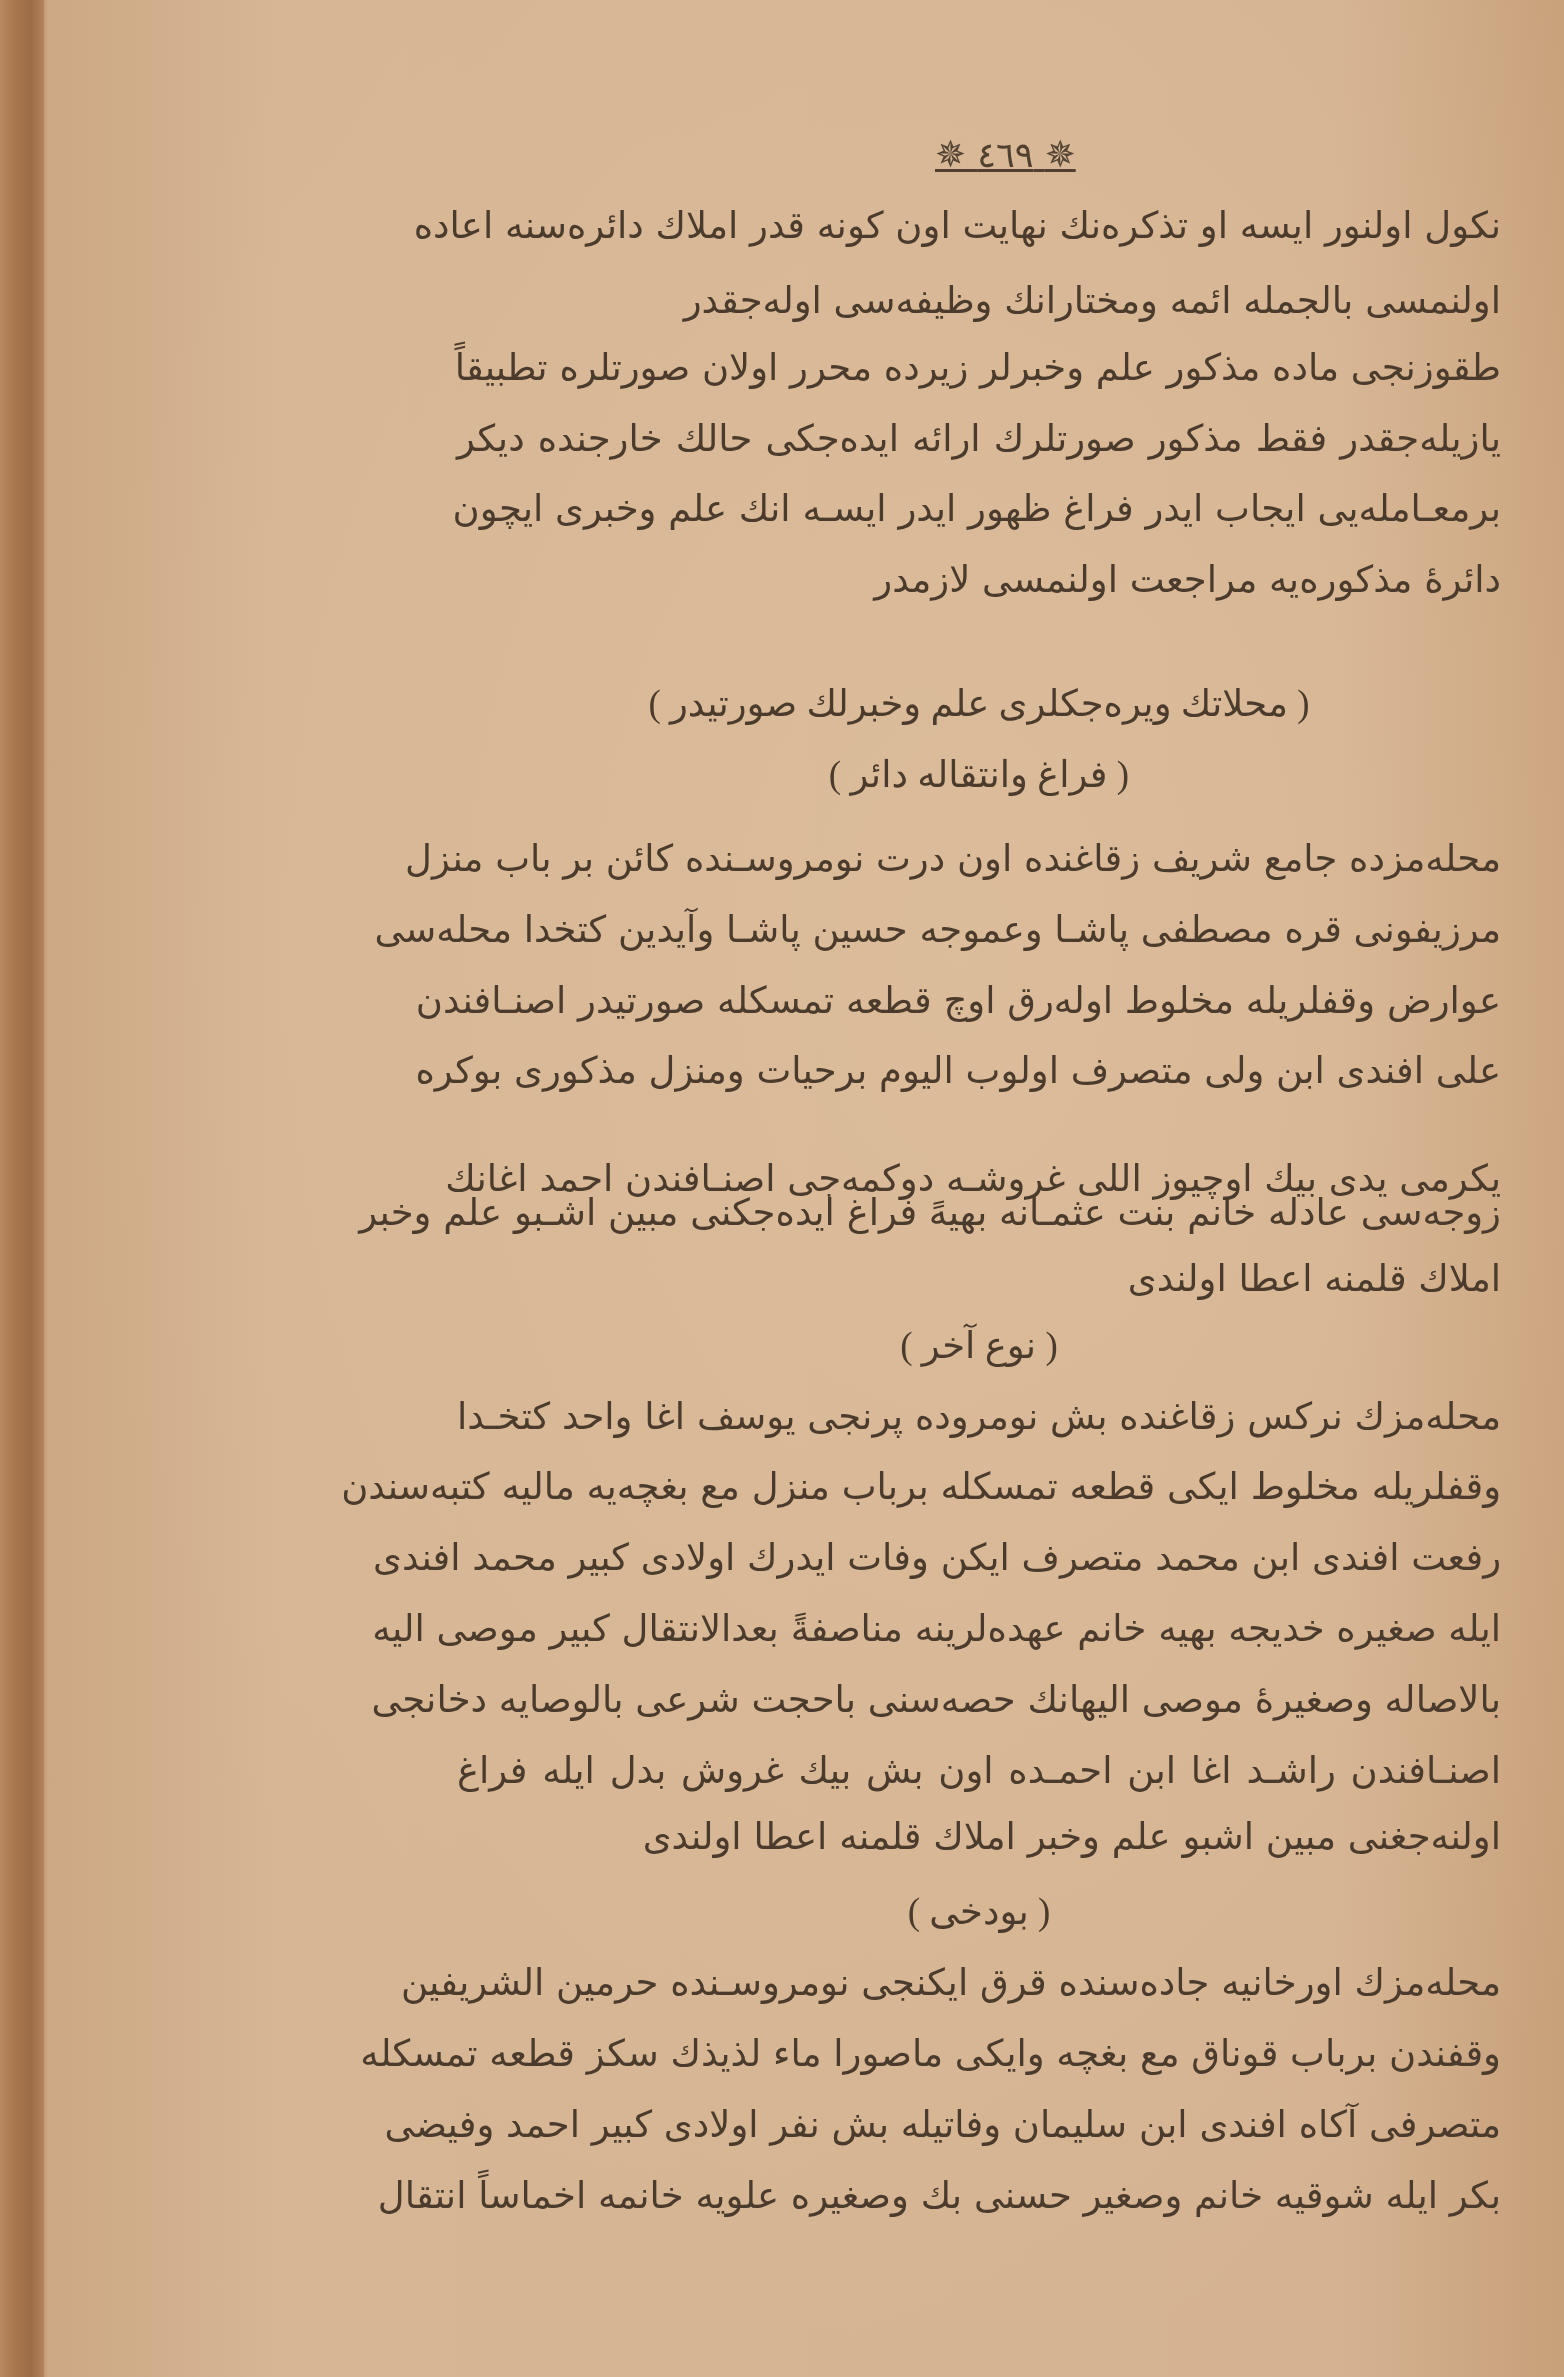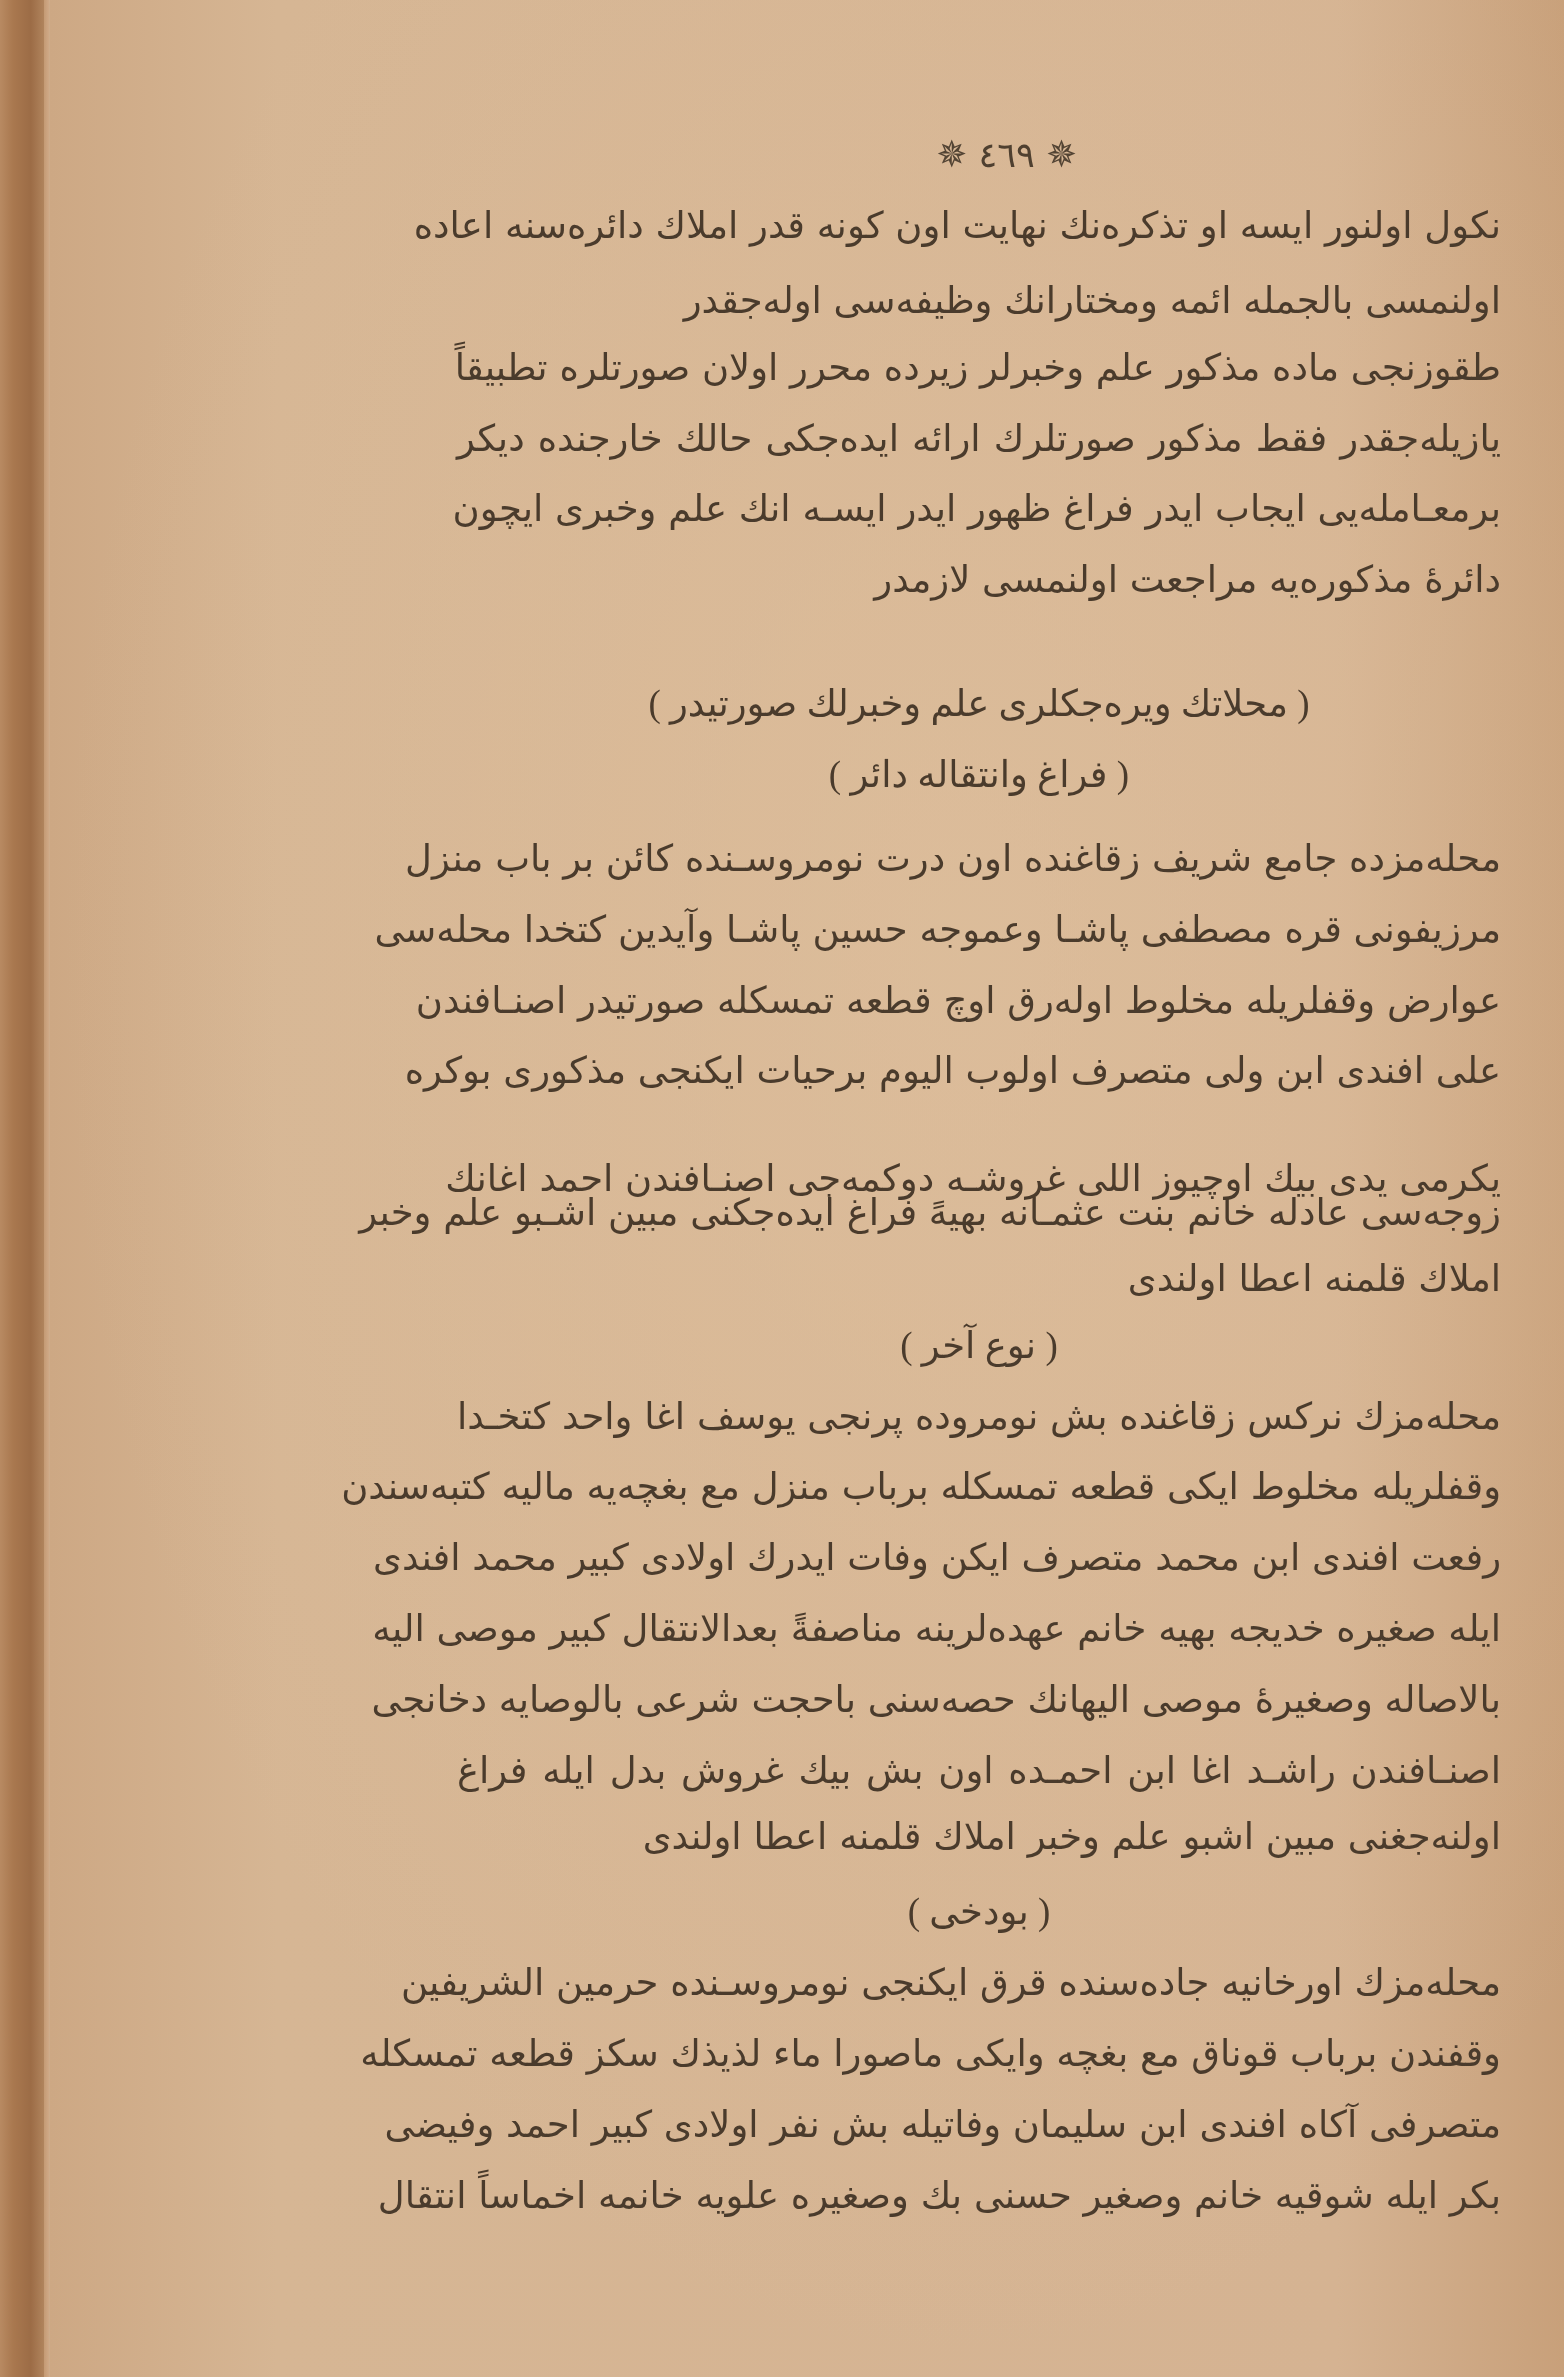--- a/index.html
+++ b/index.html
@@ -48,25 +48,26 @@
       width: 1044px;
       direction: rtl;
       color: #4a3b2c;
       font-family: "DejaVu Sans", sans-serif;
     }
     .page-number {
       position: absolute;
       left: 885px;
       top: 133px;
       width: 142px;
-      text-align: right;
+      text-align: left;
       color: #4f4030;
       font-size: 35px;
       direction: rtl;
       letter-spacing: 1.8px;
+      text-decoration: underline;
     }
     .page-number .orn {
       font-size: 37px;
       color: #534434;
     }
     .line {
       position: absolute;
       right: 0;
       width: 1044px;
       font-size: 37px;
@@ -115,21 +116,21 @@
     <div class="line" style="top:412px">يازيله‌جقدر فقط مذكور صورتلرك ارائه ايده‌جكى حالك خارجنده ديكر</div>
     <div class="line" style="top:482px">برمعـامله‌يى ايجاب ايدر فراغ ظهور ايدر ايسـه انك علم وخبرى ايچون</div>
     <div class="line last" style="top:553px">دائرهٔ مذكوره‌يه مراجعت اولنمسى لازمدر</div>
 
     <div class="heading" style="top:677px">( محلاتك ويره‌جكلرى علم وخبرلك صورتيدر )</div>
     <div class="heading" style="top:748px">( فراغ وانتقاله دائر )</div>
 
     <div class="line" style="top:832px">محله‌مزده جامع شريف زقاغنده اون درت نومروسـنده كائن بر باب منزل</div>
     <div class="line" style="top:903px">مرزيفونى قره مصطفى پاشـا وعموجه حسين پاشـا وآيدين كتخدا محله‌سى</div>
     <div class="line" style="top:974px">عوارض وقفلريله مخلوط اوله‌رق اوچ قطعه تمسكله صورتيدر اصنـافندن</div>
-    <div class="line" style="top:1044px">على افندى ابن ولى متصرف اولوب اليوم برحيات ايكنجى مذكورى بوكره</div>
+    <div class="line" style="top:1044px">على افندى ابن ولى متصرف اولوب اليوم برحيات ومنزل مذكورى بوكره</div>
     <div class="line" style="top:1152px">يكرمى يدى بيك اوچيوز اللى غروشـه دوكمه‌جى اصنـافندن احمد اغانك</div>
     <div class="line" style="top:1186px">زوجه‌سى عادله خانم بنت عثمـانه بهيهً فراغ ايده‌جكنى مبين اشـبو علم وخبر</div>
     <div class="line last" style="top:1252px">املاك قلمنه اعطا اولندى</div>
 
     <div class="heading" style="top:1319px">( نوع آخر )</div>
 
     <div class="line" style="top:1390px">محله‌مزك نركس زقاغنده بش نومروده پرنجى يوسف اغا واحد كتخـدا</div>
     <div class="line" style="top:1460px">وقفلريله مخلوط ايكى قطعه تمسكله برباب منزل مع بغچه‌يه ماليه كتبه‌سندن</div>
     <div class="line" style="top:1531px">رفعت افندى ابن محمد متصرف ايكن وفات ايدرك اولادى كبير محمد افندى</div>
     <div class="line" style="top:1602px">ايله صغيره خديجه بهيه خانم عهده‌لرينه مناصفةً بعدالانتقال كبير موصى اليه</div>

